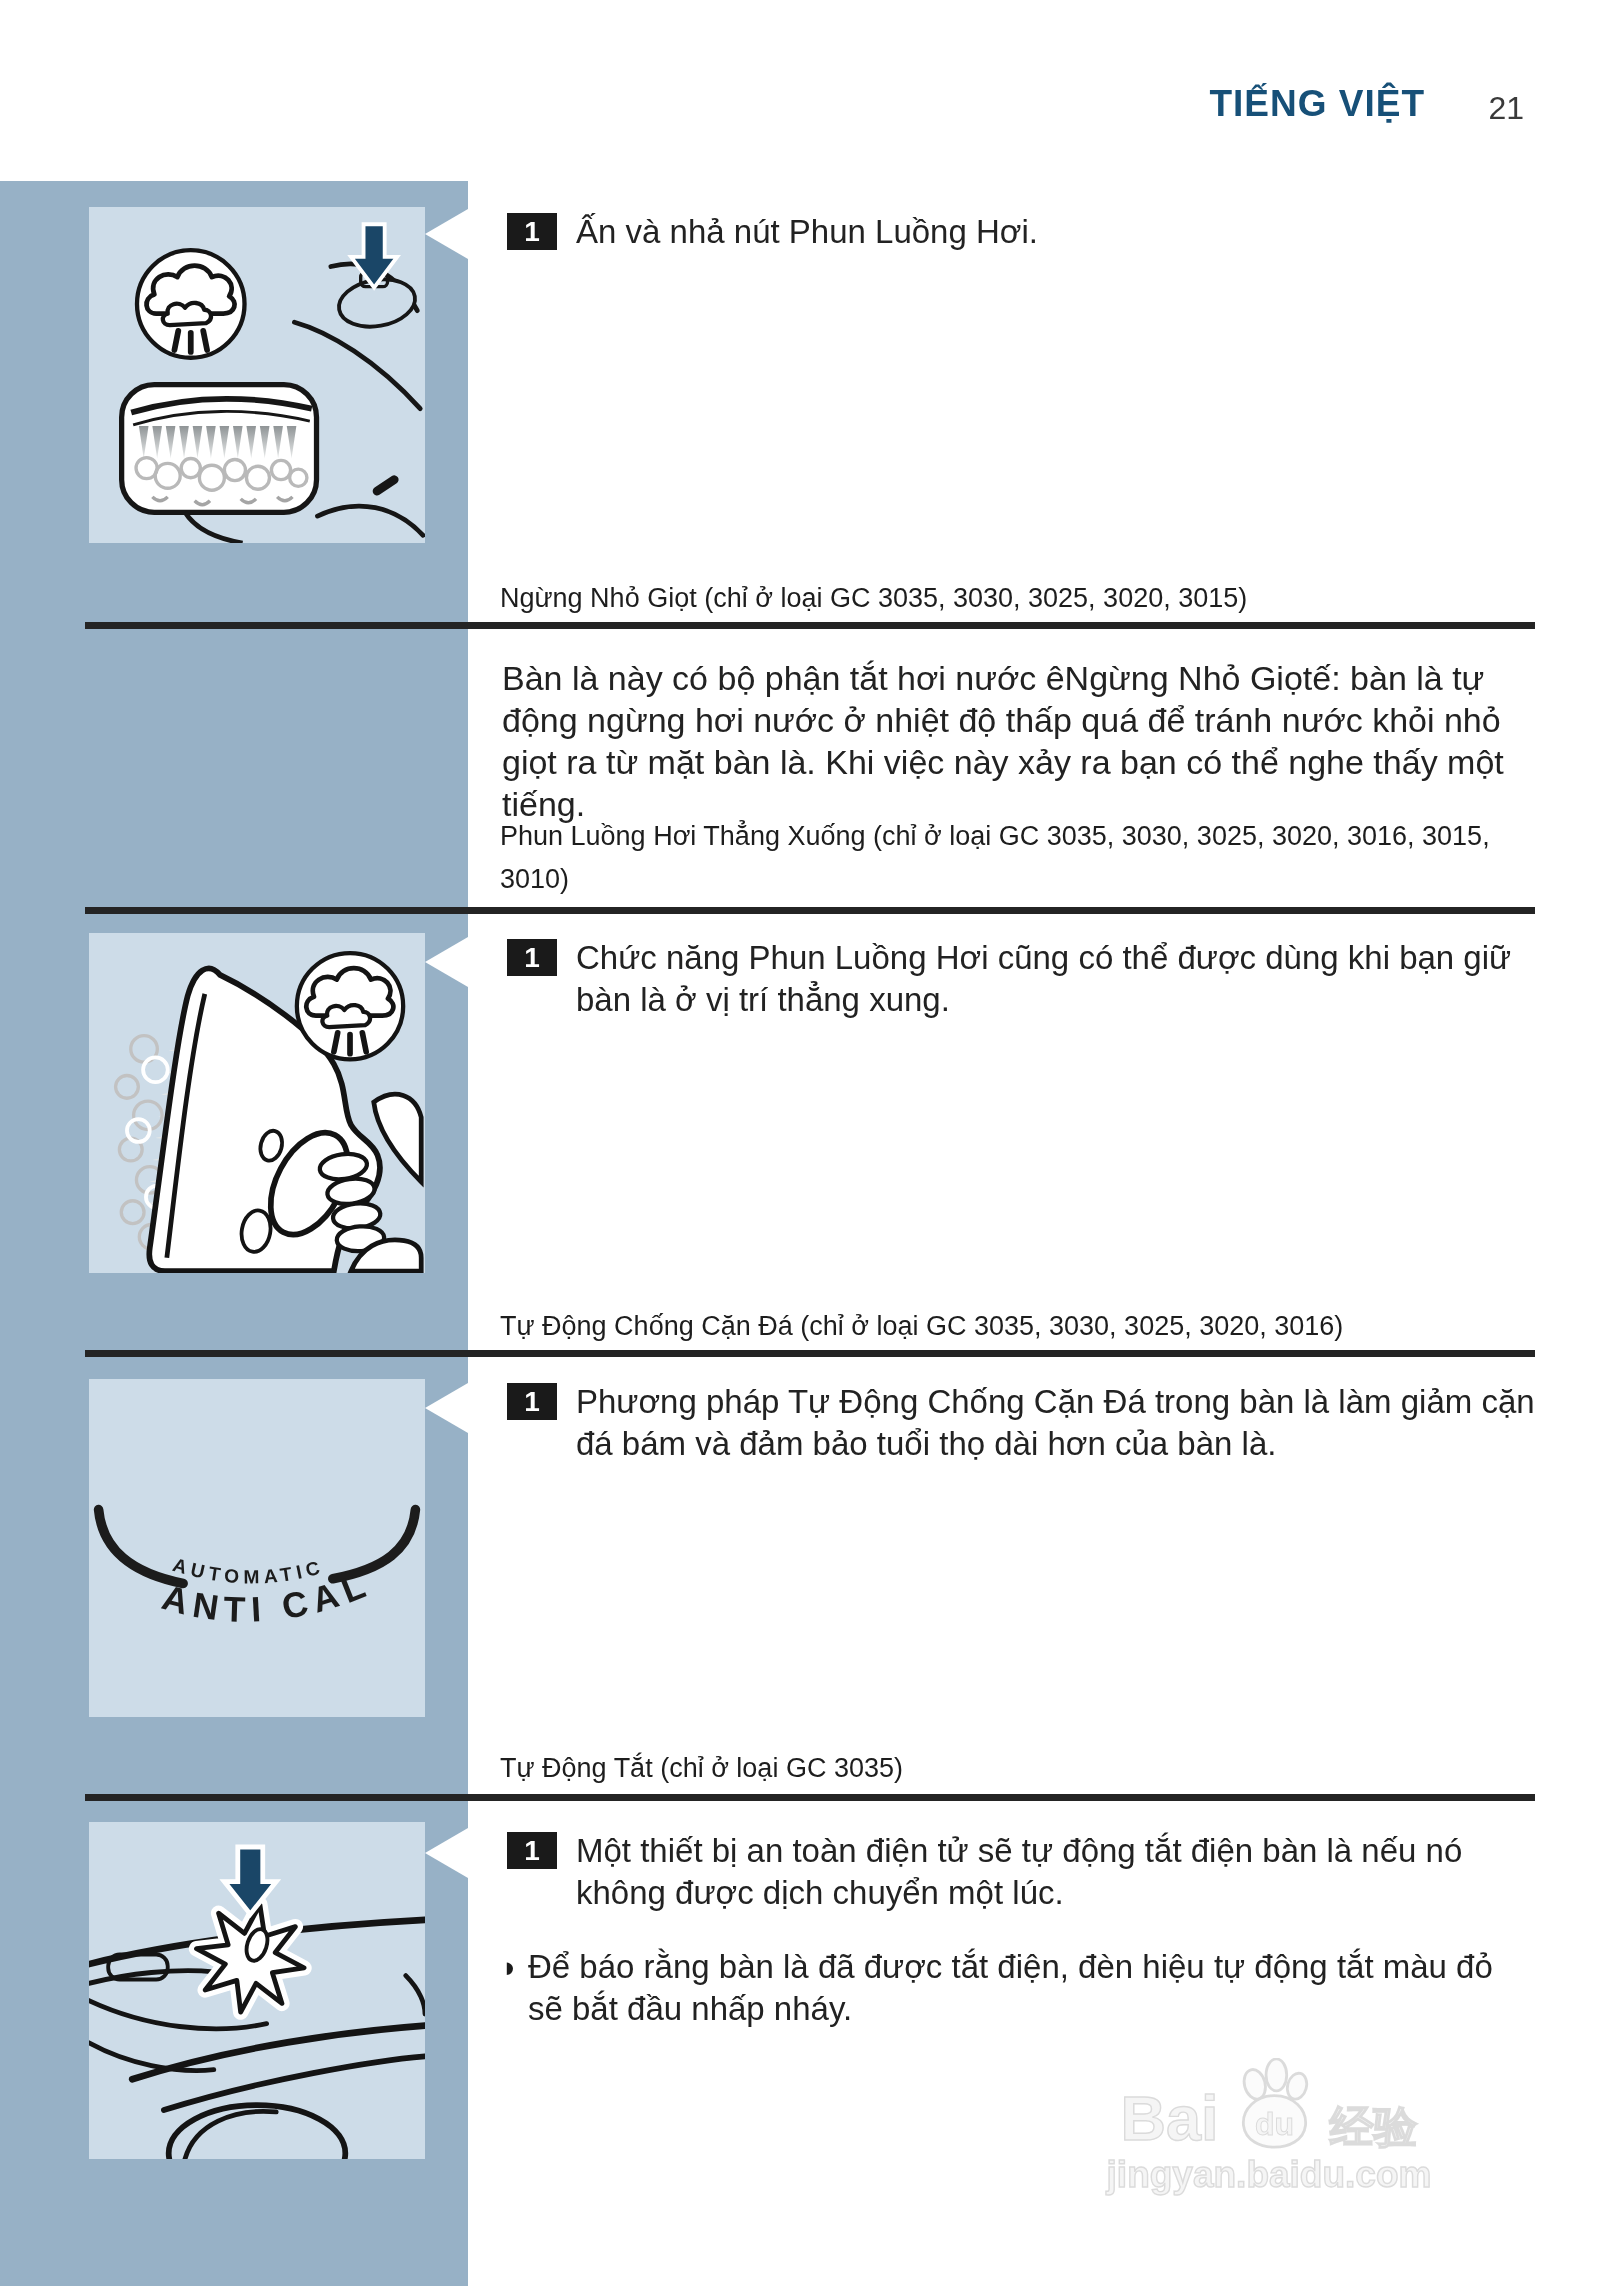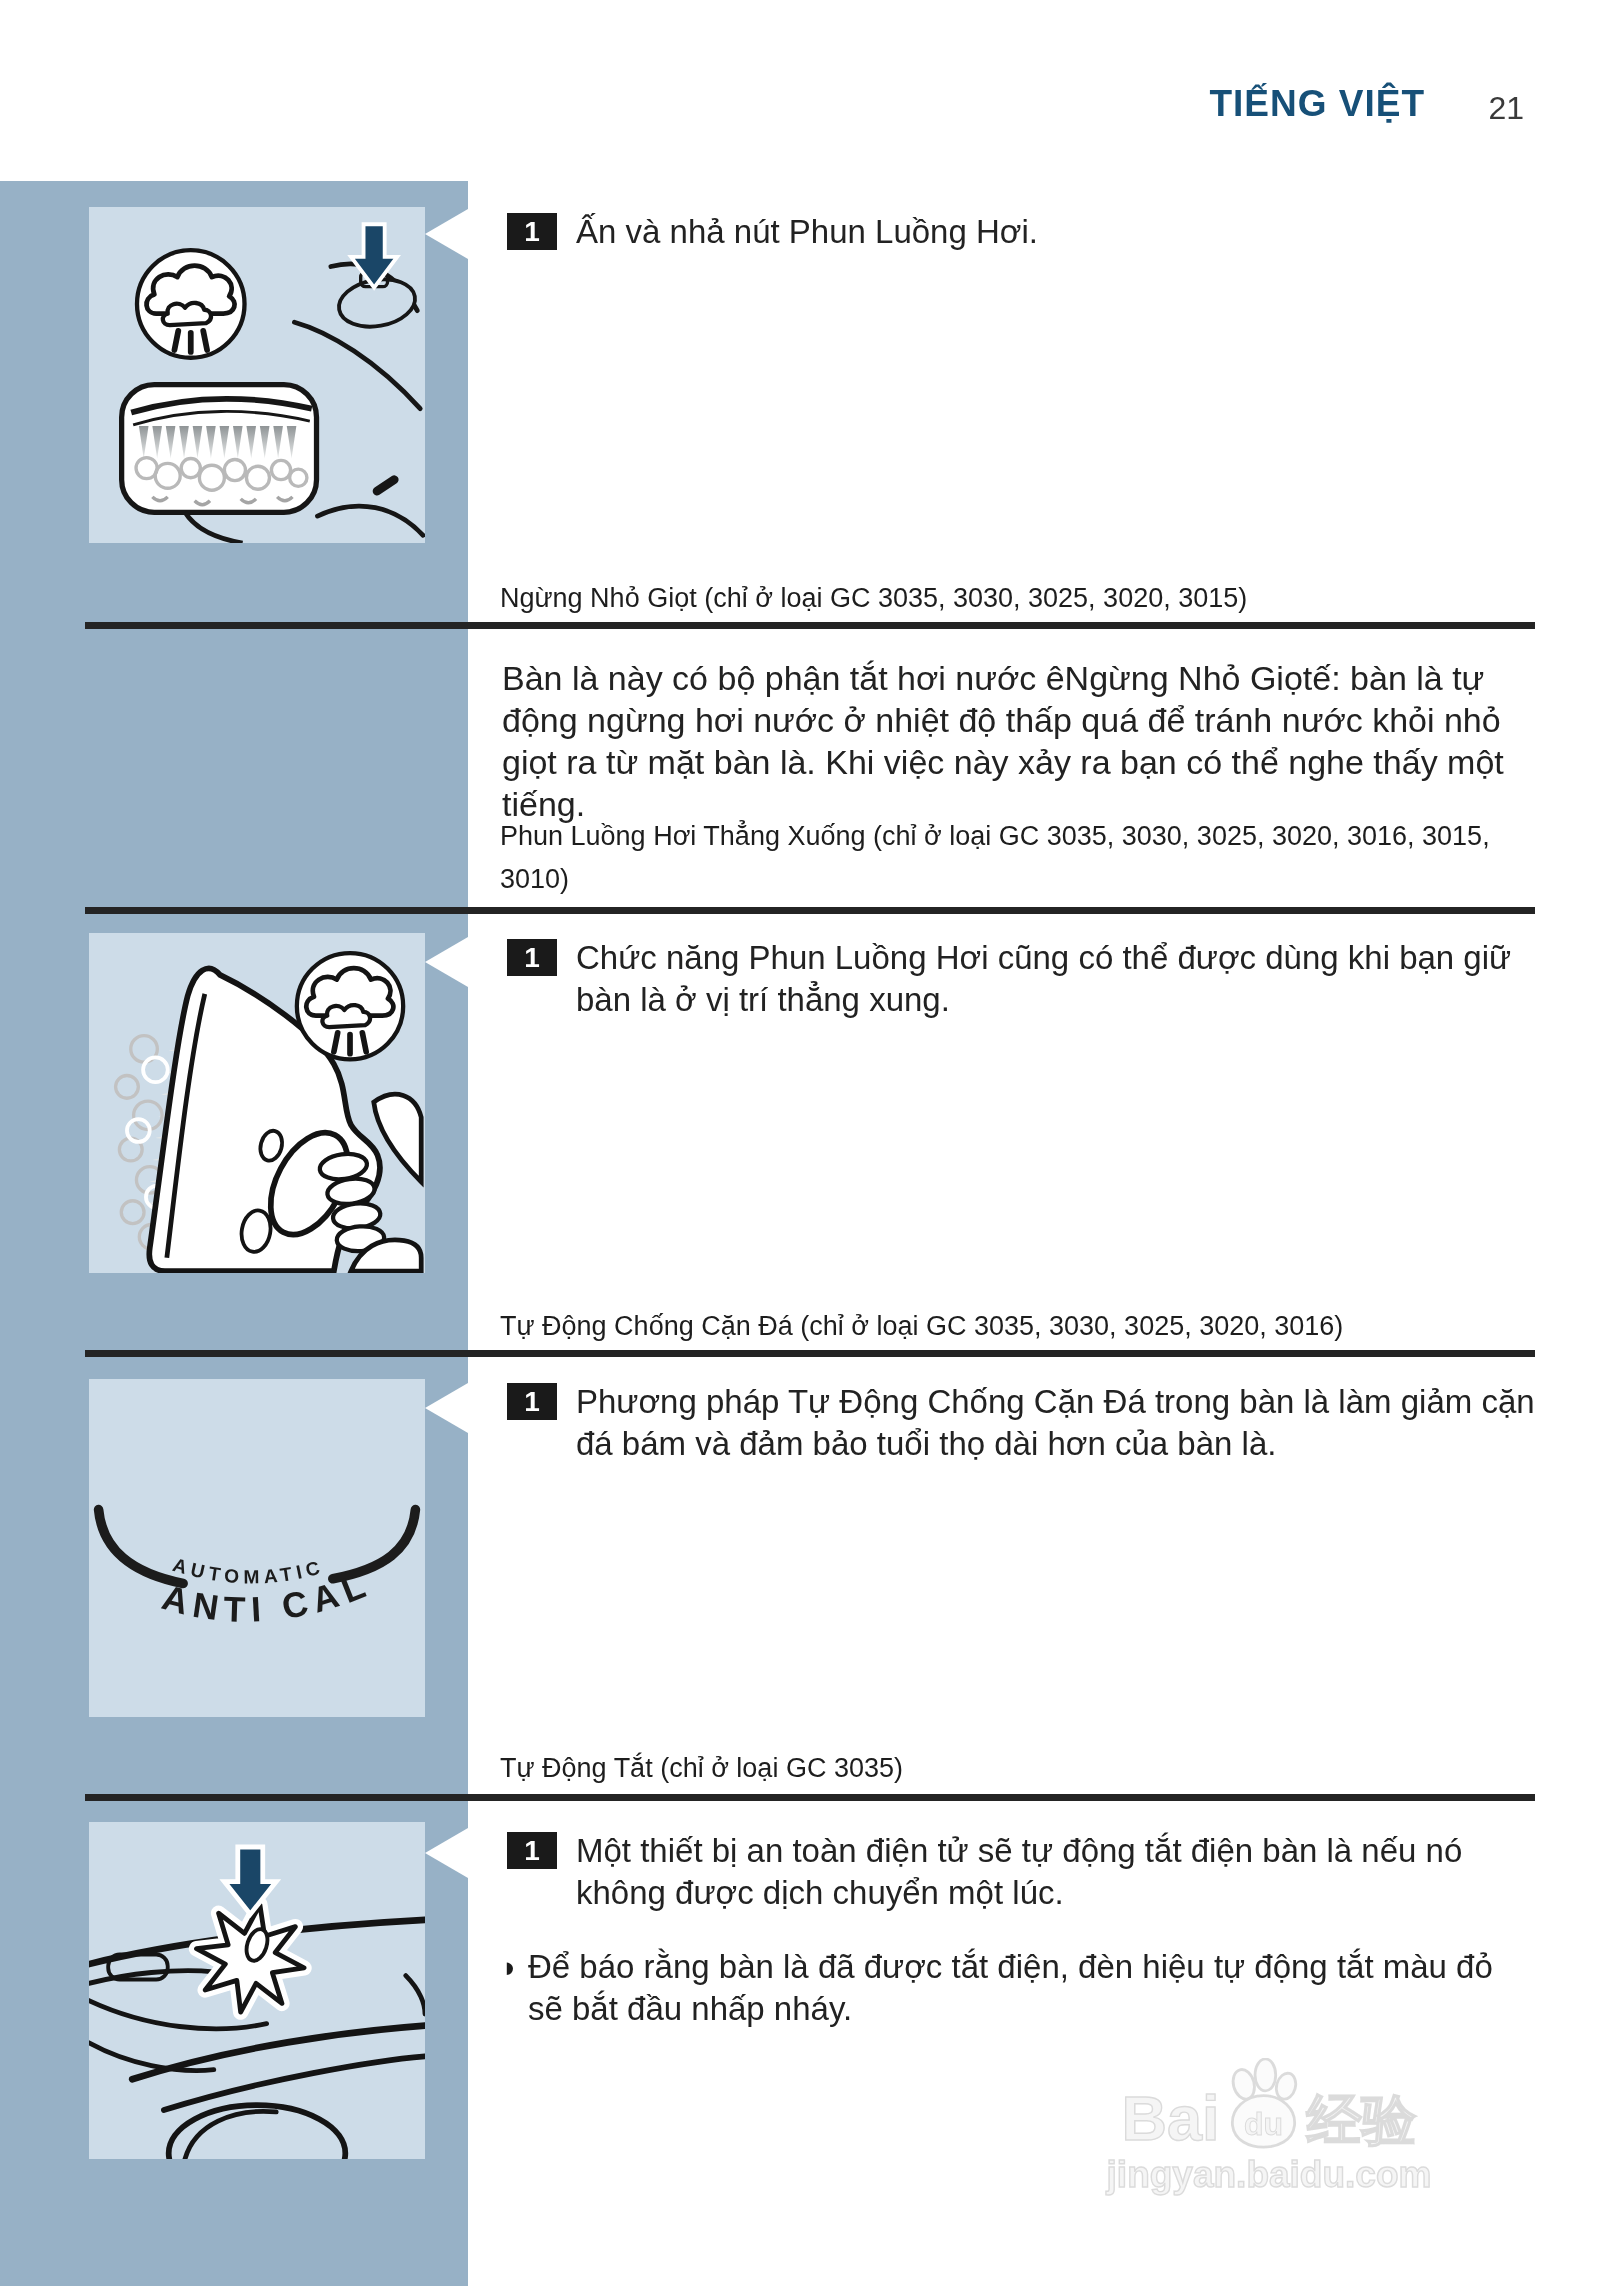--- a/index.html
+++ b/index.html
@@ -37,24 +37,24 @@
            font-size:28px;font-weight:bold;text-align:center;line-height:37px;margin-top:1.9px;}
   .steptext{margin-left:19px;width:961px;font-size:33px;line-height:42px;color:#222222;}
   .warn{position:absolute;left:502px;top:1059px;font-size:33px;color:#222222;
         display:inline-block;border-bottom:5.8px solid #5d809b;padding-bottom:8.6px;}
   .bulletrow{position:absolute;left:501px;top:1946px;display:flex;align-items:flex-start;}
   .bullet-glyph{flex:0 0 auto;font-size:29px;line-height:42px;color:#1b1b1b;width:27px;}
   .bullet-text{width:980px;font-size:33px;line-height:42px;color:#222222;}
 
   
   .wm{position:absolute;left:1101px;top:2058px;width:336px;text-align:center;opacity:.95;}
-  .wm-row{display:flex;align-items:flex-end;justify-content:center;gap:1px;}
+  .wm-row{display:flex;align-items:flex-end;justify-content:center;gap:13px;}
   .wm-text{color:#f5f5f5;-webkit-text-stroke:1.4px #dadada;text-shadow:0 0 1px #e3e3e3;}
   .wm-bai{font-size:63px;font-weight:bold;line-height:1;}
-  .wm-cjk{font-size:55px;font-weight:bold;line-height:1.05;font-family:"DejaVu Sans",sans-serif;}
+  .wm-cjk{font-size:44px;font-weight:bold;line-height:1.05;font-family:"DejaVu Sans",sans-serif;}
   .wm-url{margin-top:3.8px;font-size:37px;font-weight:bold;}
 </style>
 </head>
 <body>
 
 <div class="page">
 
   <svg width="0" height="0" style="position:absolute">
     <defs>
       <g id="steam-glyph">

